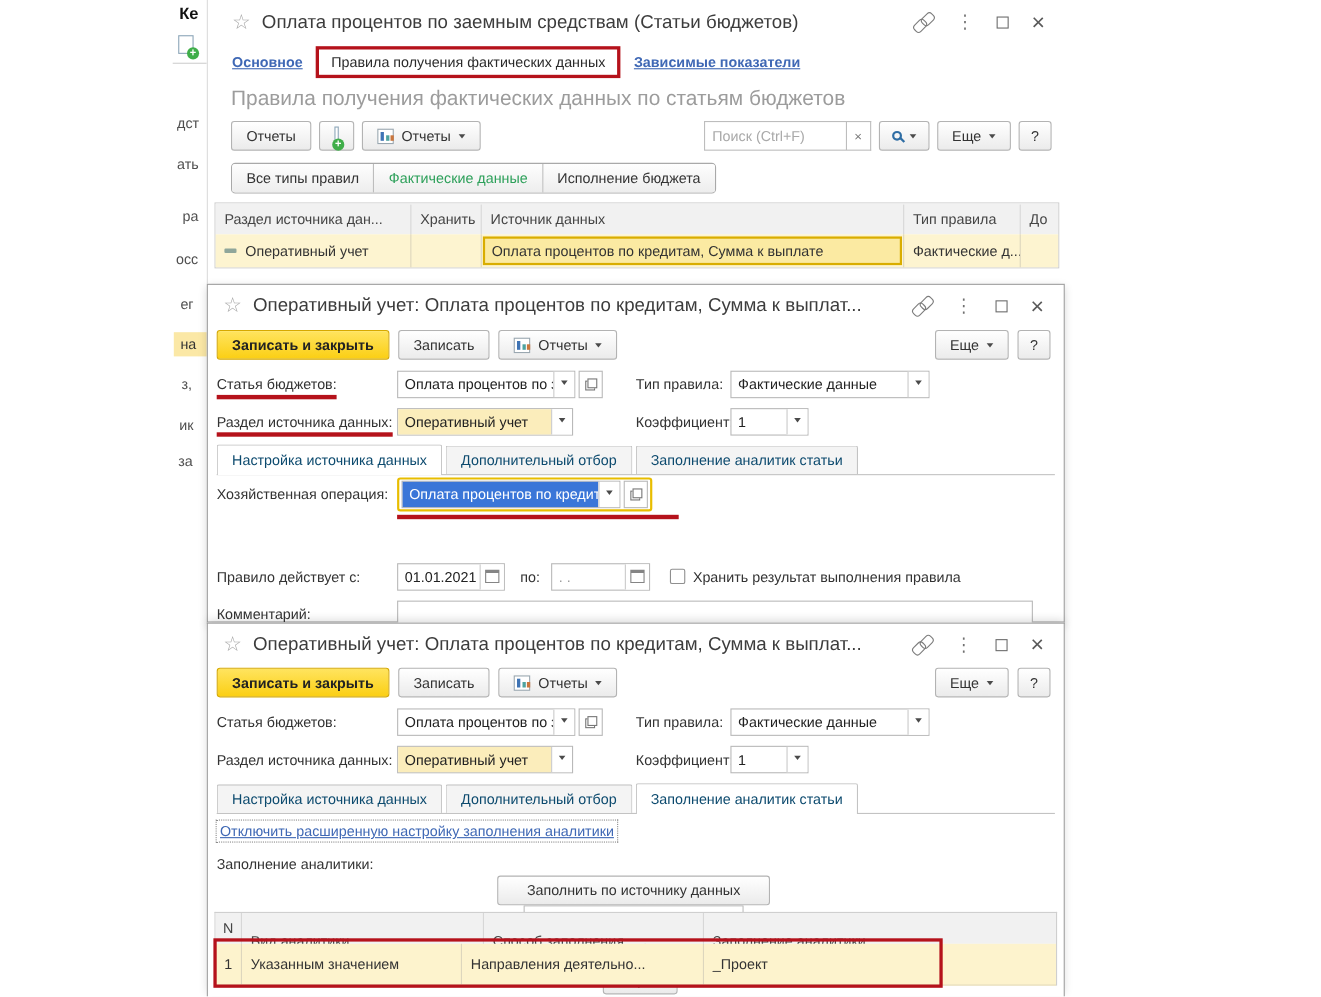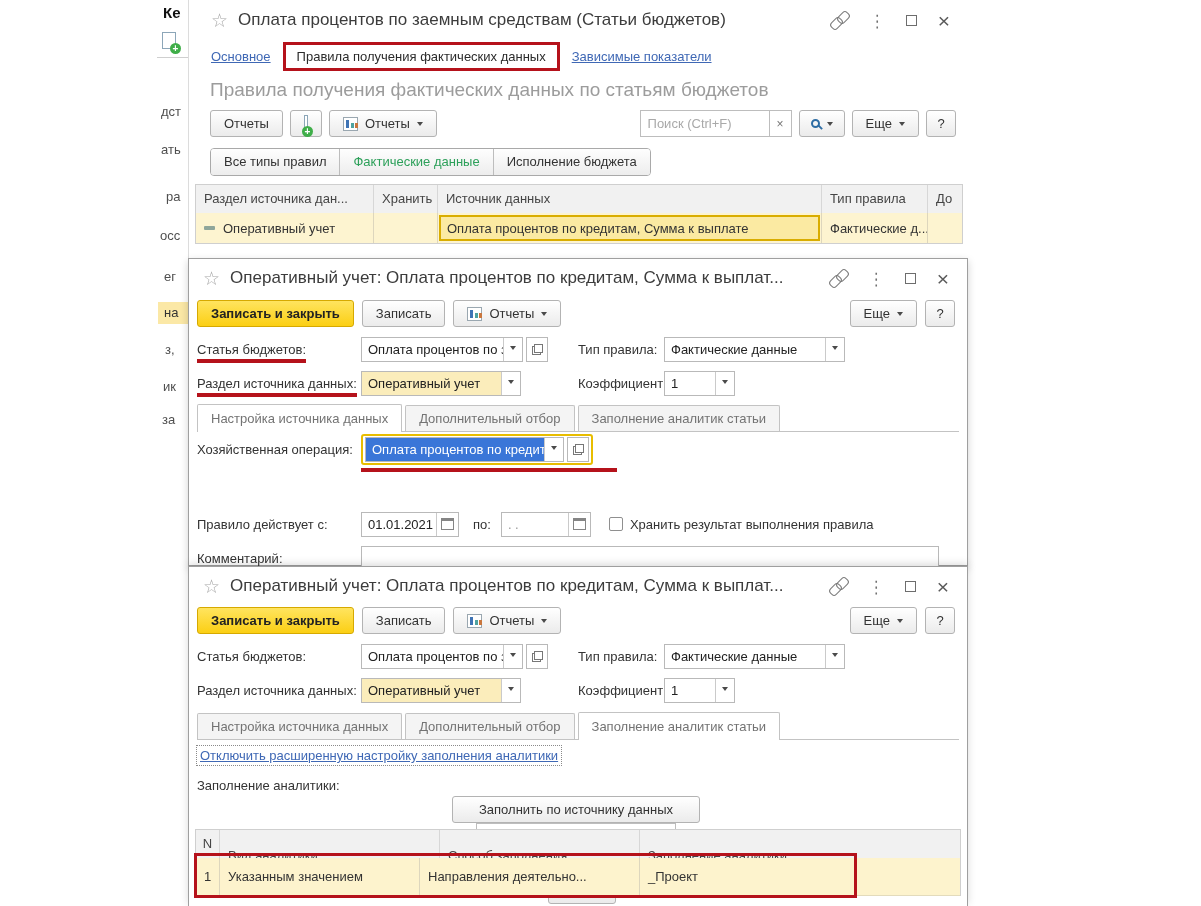--- a/index.html
+++ b/index.html
@@ -60,32 +60,32 @@
   .icon-dash{width:11px;height:4px;background:#8fa69a;border-radius:1px;display:inline-block;}
   .cb{width:14px;height:14px;border:1px solid #8f8f8f;border-radius:2px;background:#fff;display:inline-block;}
 
   .combo{display:inline-flex;align-items:stretch;height:25px;border:1px solid #b9b9b9;background:#fff;}
   .combo .val{display:flex;align-items:center;padding:0 6px;white-space:nowrap;overflow:hidden;color:#222;}
   .combo .dd{width:19px;display:flex;align-items:center;justify-content:center;border-left:1px solid #cacaca;background:#fff;flex:0 0 auto;}
   .openbtn{width:22px;height:25px;border:1px solid #b9b9b9;background:#fff;display:inline-flex;align-items:center;justify-content:center;margin-left:3px;}
 
   
   .navrow{position:absolute;left:22px;top:41px;height:30px;display:flex;align-items:center;gap:12px;}
-  .navlink{color:#3f68b5;text-decoration:underline;}
+  .navlink{color:#3f68b5;text-decoration:underline;font-weight:bold;}
   .ann-box{border:3px solid #b5121b;padding:4px 11px;color:#2b2b2b;}
   .h1grey{position:absolute;left:21px;top:79px;font-size:19px;color:#9c9c9c;white-space:nowrap;}
   .toolbar{position:absolute;left:21px;right:12px;top:110px;display:flex;align-items:center;gap:7px;}
   .iconbtn{width:32px;}
   .seg{position:absolute;left:21px;top:148px;display:flex;border:1px solid #a9a9a9;border-radius:4px;overflow:hidden;}
   .seg .item{padding:0 13px;height:26px;line-height:26px;background:linear-gradient(#fefefe,#ededed);color:#333;white-space:nowrap;}
   .seg .item + .item{border-left:1px solid #bdbdbd;}
   .seg .item.green{color:#2da05a;}
   .tbl1{position:absolute;left:6px;top:184px;width:768px;border:1px solid #cfcfcf;}
   .trow{display:flex;}
-  .tbl1 .hrow{height:28px;background:#f1f1f1;}
+  .tbl1 .hrow{height:28px;background:#f1f1f1;align-items:center;}
   .tbl1 .hcell{line-height:27px;padding:0 8px;color:#454545;border-right:1px solid #d7d7d7;white-space:nowrap;overflow:hidden;}
   .tbl1 .drow{height:30px;background:#fdf4d0;}
   .tbl1 .dcell{display:flex;align-items:center;padding:0 8px;border-right:1px solid #ddd6bd;white-space:nowrap;overflow:hidden;}
   .c-section{width:178px;flex:0 0 auto;}
   .c-store{width:64px;flex:0 0 auto;}
   .c-source{width:384px;flex:0 0 auto;}
   .c-type{width:106px;flex:0 0 auto;}
   .c-extra{flex:1 1 auto;border-right:none !important;}
   .hl-cell{padding:0 !important;}
   .hl-cell .hl{height:26px;margin:1px;flex:1;background:#fbeaa2;border:2px solid #d9ad00;display:flex;align-items:center;padding:0 6px;white-space:nowrap;overflow:hidden;}
@@ -96,21 +96,21 @@
   .frow{position:absolute;display:flex;align-items:center;height:26px;}
   .fr1{top:77px;} .fr2{top:111px;}
   #win3 .fr1{top:76px;} #win3 .fr2{top:110px;}
   .ga{left:8px;} .gb{left:389px;}
   .flabel{width:164px;flex:0 0 auto;color:#333;white-space:nowrap;}
   .flabel2{width:86px;flex:0 0 auto;color:#333;white-space:nowrap;}
   .red-u{border-bottom:4px solid #b5121b;padding-bottom:2px;}
   .val-yellow{background:#fbedbb;}
   .tabs{position:absolute;left:8px;right:8px;top:145px;display:flex;align-items:flex-end;border-bottom:1px solid #c3c3c3;height:28px;}
   .tab{height:26px;line-height:25px;padding:0 13px;border:1px solid #c3c3c3;border-bottom:none;background:#f4f4f4;
-       margin-right:3px;border-radius:2px 2px 0 0;color:#737373;white-space:nowrap;}
+       margin-right:3px;border-radius:2px 2px 0 0;color:#0c4a6e;white-space:nowrap;}
   .tab.active{background:#fff;height:28px;line-height:27px;margin-bottom:-1px;}
   .focus-wrap{display:inline-flex;align-items:center;border:2px solid #e8bd00;border-radius:3px;padding:1px 2px;background:#fff;}
   .sel-blue{background:#3a76d8;color:#fff !important;}
   .grey-val{color:#9a9a9a !important;}
   .cmt-input{width:578px;height:24px;border:1px solid #b9b9b9;font:13px "Liberation Sans",sans-serif;padding:0 6px;outline:none;}
   .linkrow{position:absolute;left:8px;top:181px;}
   .dotlink{color:#3f68b5;text-decoration:underline;outline:1px dotted #8a8a8a;padding:2px 3px;}
   .filllabel{position:absolute;left:8px;top:211px;color:#333;}
   .toolbar3{position:absolute;left:8px;right:12px;top:229px;display:flex;align-items:center;flex-direction:column;}
   .tbl3{position:absolute;left:6px;top:262px;width:766px;border:1px solid #cfcfcf;border-bottom:none;}

